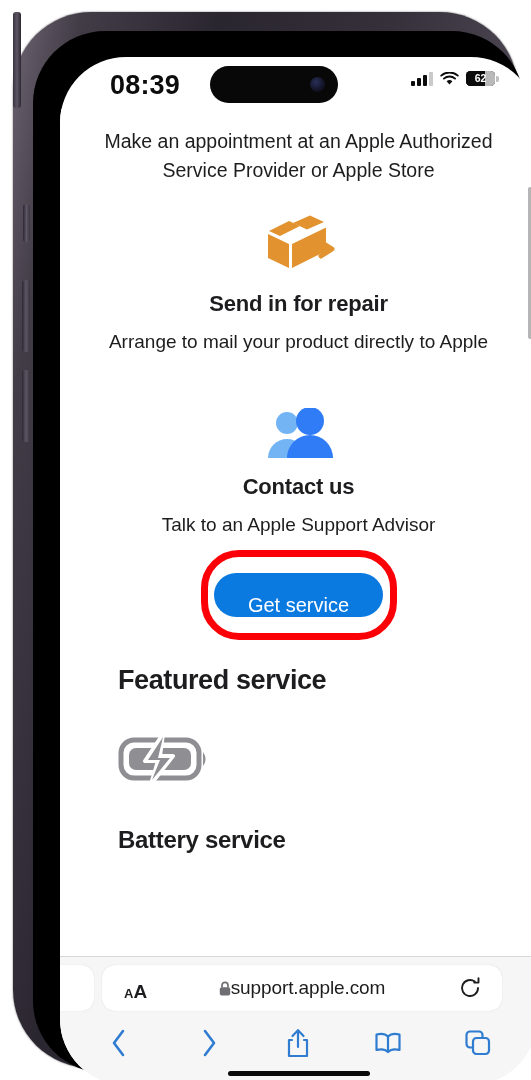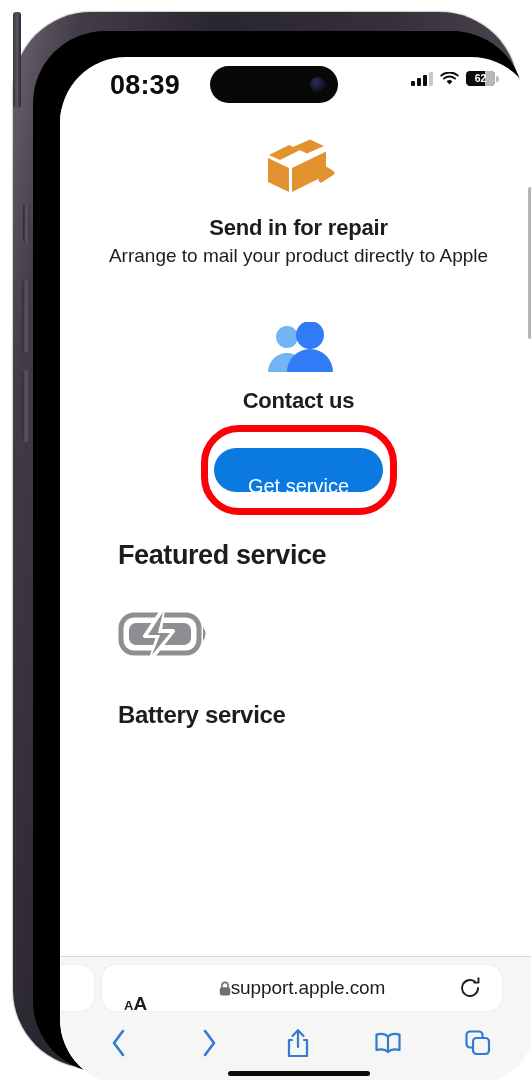--- a/index.html
+++ b/index.html
@@ -49,25 +49,25 @@
       background:#c0c0c0;}
 
   
   #web-content{position:absolute;left:0;top:52px;width:477px;height:848px;background:#fff;overflow:hidden;}
   .center{text-align:center;}
   #intro-text{margin:18px 42px 0;font-size:19.5px;line-height:29px;color:#1d1d1f;}
 
   .card-icon{display:flex;justify-content:center;align-items:center;}
 
   .card-title{font-size:22px;font-weight:700;color:#1d1d1f;margin-top:14px;letter-spacing:-.2px;}
-  .card-sub{font-size:19px;line-height:29px;color:#1d1d1f;margin:0 45px 0;}
+  .card-sub{font-size:19px;line-height:29px;color:#1d1d1f;margin:10px 45px 0;}
 
   #get-service-wrap{position:relative;display:flex;justify-content:center;margin-top:34px;}
   #get-service-button{position:relative;background:#0b7ae0;color:#fff;border:none;
-      border-radius:22px;padding:16px 34px;height:44px;line-height:44px;font-size:20px;
+      border-radius:22px;padding:10px 34px;height:44px;line-height:44px;font-size:20px;
       font-family:"Liberation Sans",sans-serif;cursor:pointer;z-index:2;}
   #highlight-ring{position:absolute;left:50%;top:50%;transform:translate(-50%,-50%);
       width:182px;height:76px;border:7px solid #fb0007;border-radius:38px;z-index:3;
       pointer-events:none;box-shadow:0 0 0 5px #fff inset;}
 
   #featured-heading{margin:48px 0 0 58px;font-size:27px;font-weight:700;color:#1d1d1f;
       letter-spacing:-.4px;}
   #battery-row{margin:34px 0 0 58px;}
   #battery-service-title{margin:36px 0 0 58px;font-size:24px;font-weight:700;color:#1d1d1f;
       letter-spacing:-.3px;}
@@ -76,21 +76,21 @@
       background:#b5b5b5;}
 
   
   #safari-bottom{position:absolute;left:0;bottom:0;width:477px;height:128px;background:#f6f6f6;
       border-top:.5px solid #d8d8d8;}
   #tab-strip{position:absolute;left:0;top:8px;width:477px;height:46px;}
   #adjacent-tab{position:absolute;left:-24px;top:0;width:58px;height:46px;border-radius:13px;
       background:#fff;box-shadow:0 0 1px rgba(0,0,0,.18);}
   #url-bar{position:absolute;left:42px;top:0;width:400px;height:46px;border-radius:13px;background:#fff;
       box-shadow:0 0 1px rgba(0,0,0,.2);display:flex;align-items:center;}
-  #text-size-button{position:absolute;left:22px;top:16px;height:46px;line-height:46px;color:#1d1d1f;
+  #text-size-button{position:absolute;left:22px;top:4px;height:46px;line-height:46px;color:#1d1d1f;
       cursor:pointer;}
   #text-size-button .small-a{font-size:13px;font-weight:600;}
   #text-size-button .big-a{font-size:19px;font-weight:600;}
   #url-center{position:absolute;left:0;top:0;width:400px;height:46px;display:flex;align-items:center;
       justify-content:center;}
   #url-text{font-size:19px;color:#1d1d1f;letter-spacing:-.1px;}
   #reload-button{position:absolute;right:20px;top:11px;width:24px;height:24px;cursor:pointer;}
 
   #nav-toolbar{position:absolute;left:0;top:58px;width:477px;height:56px;display:flex;
       align-items:center;justify-content:space-around;padding:0 14px;box-sizing:border-box;}
@@ -134,20 +134,21 @@
             <div id="battery-rest"></div>
             <div id="battery-level"></div>
             <div id="battery-pct">62</div>
             <div id="battery-cap"></div>
           </div>
         </div>
       </div>
 
       <div id="web-content">
 
+        <div id="intro-text" class="center">Make an appointment at an Apple Authorized Service Provider or Apple Store</div>
 
         <div class="card-icon" style="margin-top:30px;">
           <svg width="78" height="62" viewBox="0 0 78 62">
             <g fill="#e2932f">
               <path d="M9 16 L29 6 L40 11 L20 21 Z"></path>
               <path d="M33 8 L50 0.5 L64 7 L47 14.5 Z"></path>
               <path d="M8 19 L29 29 L29 53 L8 43 Z"></path>
               <path d="M32 29 L66 12.5 L66 36 L32 53 Z"></path>
             </g>
             <path d="M44 34 L66 34" stroke="#e2932f" stroke-width="5" fill="none" stroke-linecap="round"></path>
@@ -159,20 +160,21 @@
 
         <div class="card-icon" style="margin-top:52px;">
           <svg width="74" height="52" viewBox="0 0 74 52">
             <circle cx="25" cy="15" r="11" fill="#73b4f5"></circle>
             <path d="M6 50 a19 19 0 0 1 38 0 Z" fill="#73b4f5"></path>
             <circle cx="48" cy="13" r="14" fill="#2f7cf6"></circle>
             <path d="M25 50 a23 23 0 0 1 46 0 Z" fill="#2f7cf6"></path>
           </svg>
         </div>
         <div class="card-title center">Contact us</div>
+        <div class="card-sub center">Talk to an Apple Support Advisor</div>
 
         <div id="get-service-wrap">
           <button id="get-service-button">Get service</button>
           <div id="highlight-ring"></div>
         </div>
 
         <div id="featured-heading">Featured service</div>
 
         <div id="battery-row">
           <svg width="94" height="56" viewBox="0 0 94 56">

